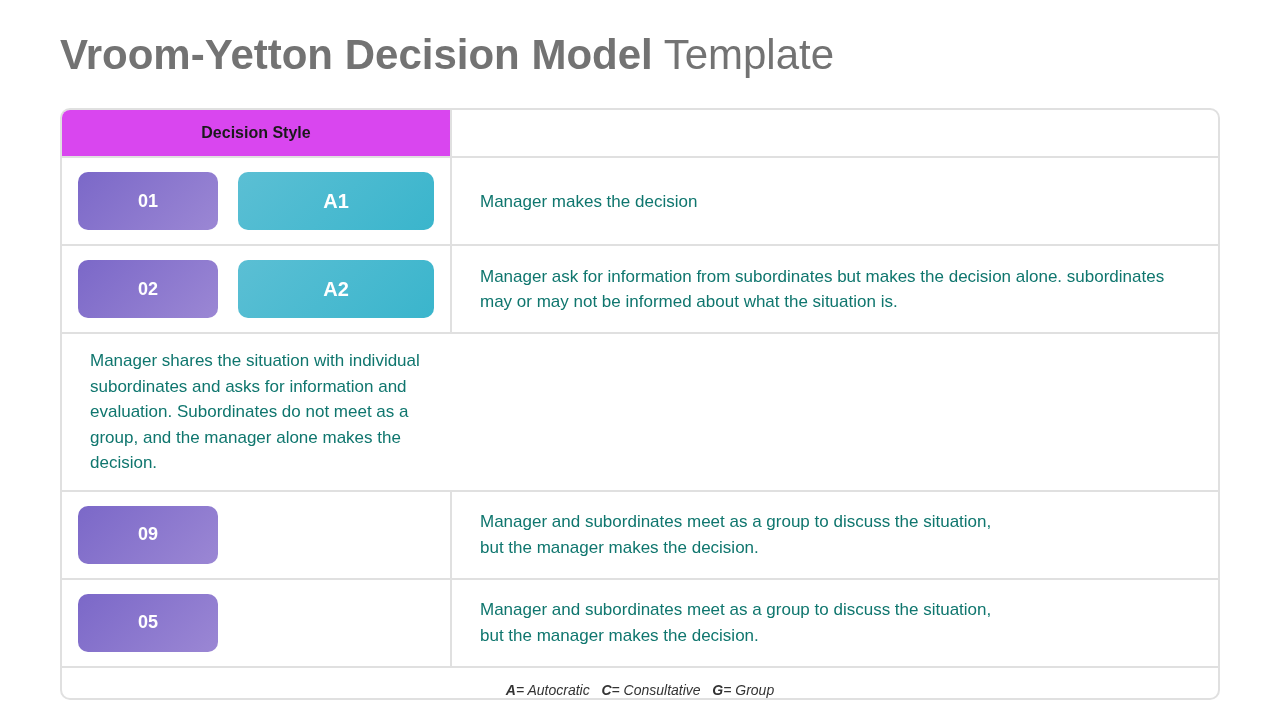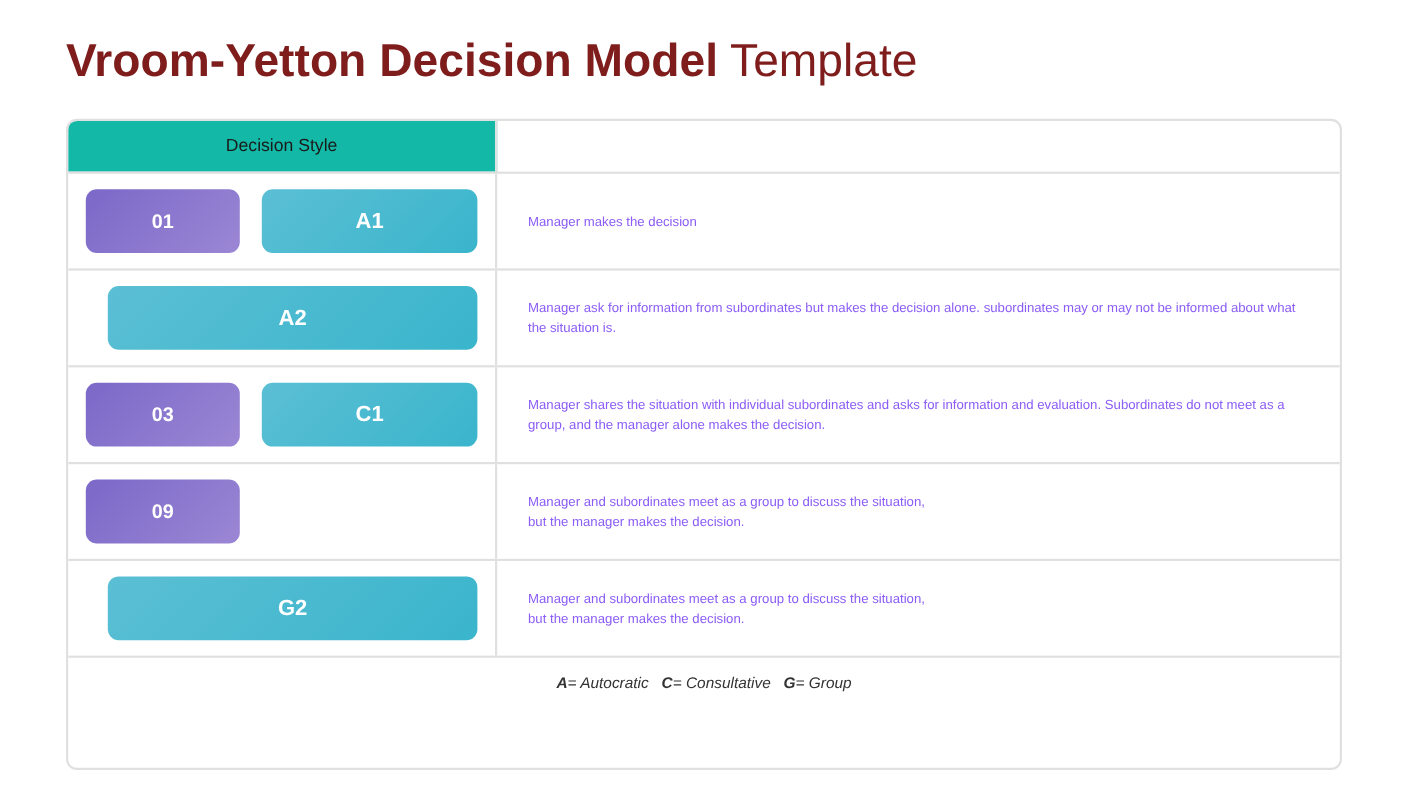--- a/index.html
+++ b/index.html
@@ -13,41 +13,41 @@
     .page {
       width: 1280px;
       height: 720px;
       padding: 30px 60px 20px 60px;
       display: flex;
       flex-direction: column;
     }
     .title {
       font-size: 42px;
       font-weight: 400;
-      color: #7f1d1d;
+      color: #737373;
       margin-bottom: 28px;
       line-height: 1.2;
     }
     .title strong {
       font-weight: 800;
     }
     .table-container {
       border: 2px solid #e0e0e0;
       border-radius: 10px;
       overflow: hidden;
       flex: 1;
     }
     .table-header {
       display: grid;
       grid-template-columns: 390px 1fr;
     }
     .header-cell {
-      background: #14b8a6;
+      background: #d946ef;
       padding: 14px 20px;
-      font-weight: 400;
+      font-weight: 700;
       font-size: 16px;
       color: #1a1a1a;
       text-align: center;
     }
     .header-cell:first-child {
       border-right: 2px solid #e0e0e0;
     }
     .table-body {
       display: flex;
       flex-direction: column;
@@ -87,22 +87,22 @@
       height: 58px;
       display: flex;
       align-items: center;
       justify-content: center;
       margin-left: 20px;
     }
     .row-right {
       padding: 14px 28px;
       display: flex;
       align-items: center;
-      font-size: 12px;
-      color: #8b5cf6;
+      font-size: 17px;
+      color: #0f766e;
       line-height: 1.5;
       border-radius: 28px;
     }
     .footer-row {
       border-top: 2px solid #e0e0e0;
       padding: 14px 20px;
       text-align: center;
       font-size: 14px;
       color: #333333;
       font-style: italic;
@@ -129,45 +129,42 @@
       <div class="table-row">
         <div class="row-left">
           <div class="badge-num">01</div>
           <div class="badge-code">A1</div>
         </div>
         <div class="row-right">Manager makes the decision</div>
       </div>
 
       <div class="table-row">
         <div class="row-left">
+          <div class="badge-num">02</div>
           <div class="badge-code">A2</div>
         </div>
         <div class="row-right">Manager ask for  information from subordinates but makes the decision alone. subordinates may or may not be informed about what the situation is.</div>
       </div>
 
       <div class="table-row">
-        <div class="row-left">
-          <div class="badge-num">03</div>
-          <div class="badge-code">C1</div>
-        </div>
         <div class="row-right">Manager shares the situation with individual subordinates and asks for information and evaluation. Subordinates do not meet as a group, and the manager alone makes the decision.</div>
       </div>
 
       <div class="table-row">
         <div class="row-left">
           <div class="badge-num">09</div>
         </div>
         <div class="row-right">
           Manager and subordinates meet as a group to discuss  the situation,<br>but the manager makes the decision.
         </div>
       </div>
 
       <div class="table-row">
         <div class="row-left">
-          <div class="badge-code">G2</div>
+          <div class="badge-num">05</div>
         </div>
         <div class="row-right">
           Manager and subordinates meet as a group to discuss  the situation,<br>but the manager makes the decision.
         </div>
       </div>
 
       <div class="footer-row">
         <span class="key">A</span><span>= Autocratic</span>&nbsp;&nbsp;
         <span class="key">C</span><span>= Consultative</span>&nbsp;&nbsp;
         <span class="key">G</span><span>= Group</span>

